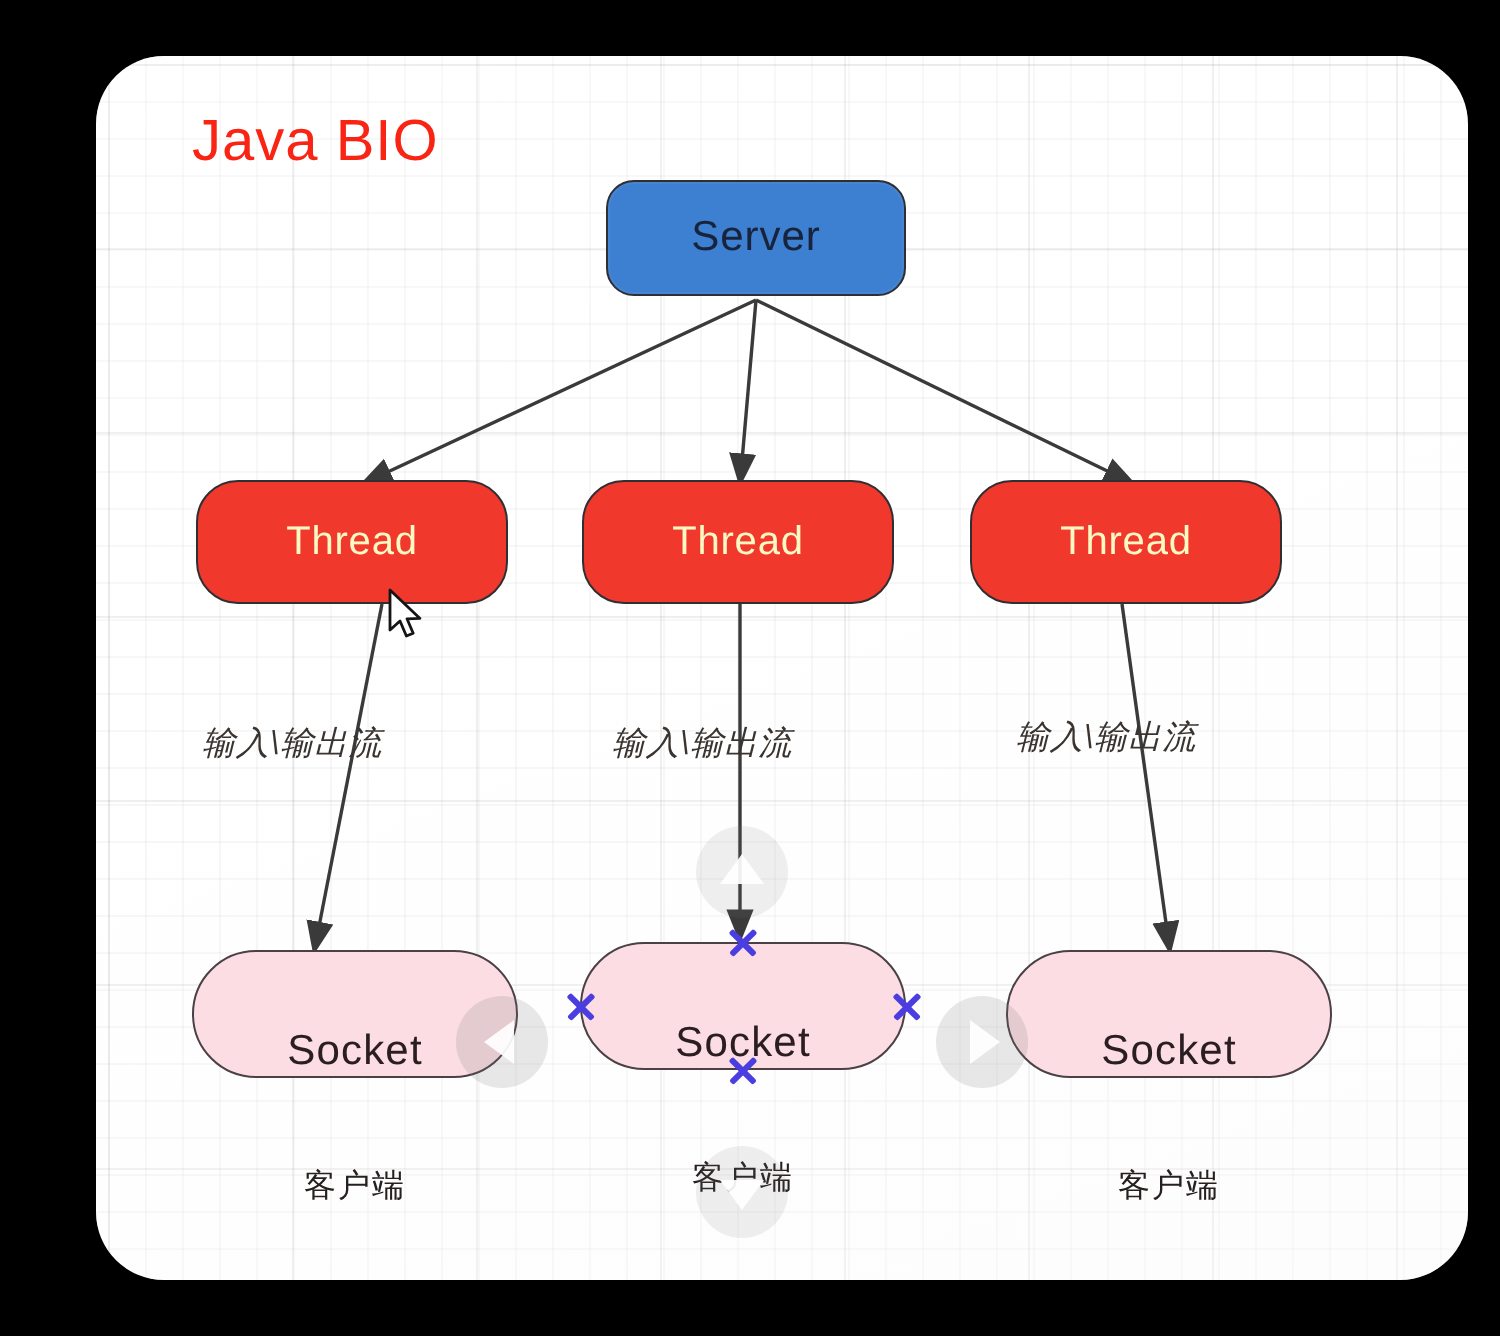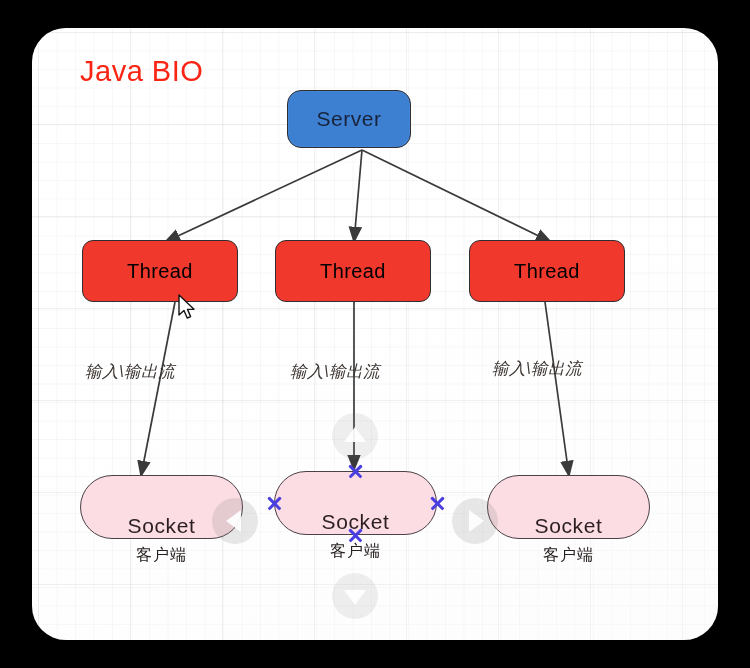--- a/index.html
+++ b/index.html
@@ -15,21 +15,21 @@
   #root {
     position: relative;
     width: 750px;
     height: 668px;
     background: #000000;
   }
 
   
   #canvas {
     position: absolute;
-    left: 32px;
+    left: 48px;
     top: 28px;
     width: 686px;
     height: 612px;
     background: #ffffff;
     border-radius: 34px;
     overflow: hidden;
   }
 
   
   #grid {
@@ -80,22 +80,22 @@
     border-radius: 14px;
     color: #18243b;
     font-size: 21px;
     letter-spacing: 0.5px;
     box-shadow: inset 0 0 0 1px rgba(255,255,255,0.05);
   }
 
   .node-thread {
     background: #f0382c;
     border: 1.6px solid #2f2f33;
-    border-radius: 11px;
-    color: #000000;
+    border-radius: 21px;
+    color: #fef9c3;
     font-size: 20px;
     letter-spacing: 0.4px;
   }
 
   .node-socket {
     background: #fbdde3;
     border: 1.9px solid #4a4046;
     border-radius: 40px;
     color: #2b1e22;
     font-size: 21px;
@@ -103,20 +103,21 @@
     align-items: flex-end;
   }
 
   .node-caption {
     position: absolute;
     text-align: center;
     color: #26201f;
     font-size: 16px;
     letter-spacing: 1px;
     user-select: none;
+    margin-top: 38px;
   }
 
   .edge-label {
     position: absolute;
     color: #3a3430;
     font-size: 16.5px;
     letter-spacing: 0.5px;
     white-space: nowrap;
     user-select: none;
     font-style: italic;
@@ -226,21 +227,21 @@
 
       <path d="M 143,274 L 109,448" fill="none" stroke="#3a3a3a" stroke-width="1.7" marker-end="url(#ah)"></path>
 
       <path d="M 322,274 L 322,442" fill="none" stroke="#3a3a3a" stroke-width="1.7" marker-end="url(#ah)"></path>
 
       <path d="M 513,274 L 537,448" fill="none" stroke="#3a3a3a" stroke-width="1.7" marker-end="url(#ah)"></path>
     </svg>
 
     <div id="diagram-title">Java BIO</div>
 
-    <div class="node node-server" style="left:255px; top:62px; width:124px; height:58px;">
+    <div class="node node-server" style="left:255px; top:62px; width:150px; height:58px;">
       <span>Server</span>
     </div>
 
     <div class="node node-thread" style="left:50px; top:212px; width:156px; height:62px;">
       <span>Thread</span>
     </div>
 
     <div class="node node-thread" style="left:243px; top:212px; width:156px; height:62px;">
       <span>Thread</span>
     </div>

